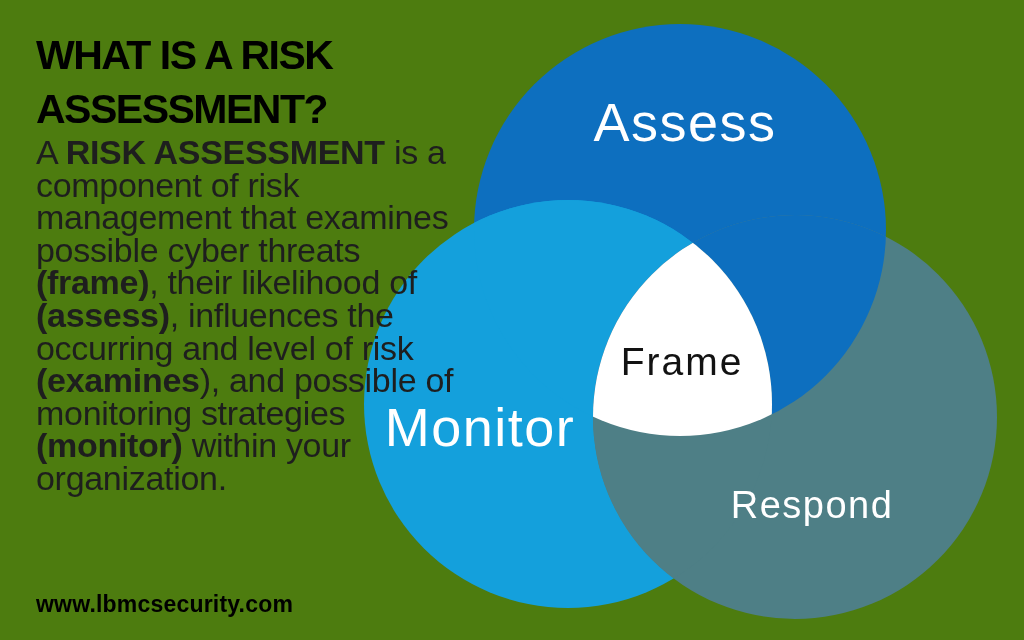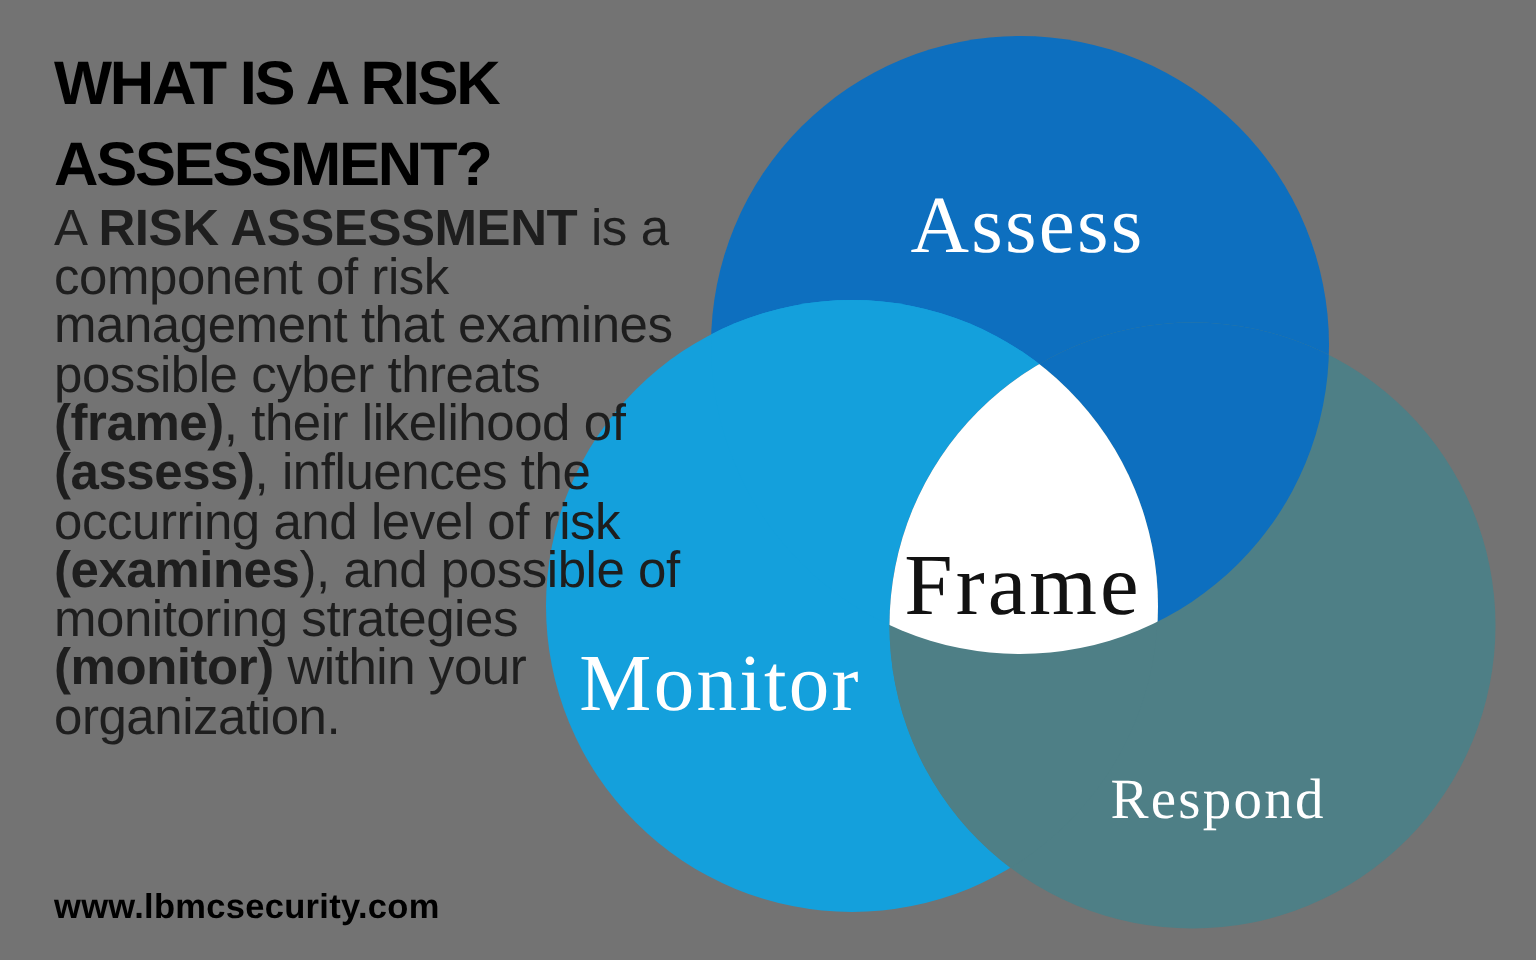--- a/index.html
+++ b/index.html
@@ -1,30 +1,30 @@
 <!DOCTYPE html>
 <html><head>
 <meta charset="utf-8">
 <style>
   html,body{margin:0;padding:0;background:#ffffff;}
-  .canvas{position:relative;width:1024px;height:640px;background:#737373;overflow:hidden;
+  .canvas{position:relative;width:1024px;height:640px;background:#4d7c0f;overflow:hidden;
           font-family:"Liberation Sans",sans-serif;}
   .venn-svg{position:absolute;left:0;top:0;z-index:0;}
   .left-panel{position:absolute;left:36px;top:28px;width:336px;z-index:2;}
   .title{font-weight:700;font-size:41px;line-height:54px;letter-spacing:-1.5px;color:#000000;
          font-family:"Liberation Sans",sans-serif;}
   .para{font-size:34px;line-height:32.6px;letter-spacing:-0.3px;color:#1e1e1e;
         font-family:"Liberation Sans",sans-serif;}
   .para-line{white-space:nowrap;}
   .para .b{font-weight:700;}
   .site{position:absolute;left:36px;top:591px;font-size:23px;font-weight:700;letter-spacing:0.2px;
         color:#000000;z-index:2;font-family:"Liberation Sans",sans-serif;}
   .vlabel{position:absolute;transform:translate(-50%,-50%);z-index:1;color:#ffffff;
           font-weight:400;letter-spacing:1.5px;white-space:nowrap;
-          font-family:Liberation Serif, serif;margin-top:28px;}
+          font-family:Liberation Sans, sans-serif;}
 </style>
 </head>
 <body>
 
 <div class="canvas">
 
   <svg class="venn-svg" width="1024" height="640" viewBox="0 0 1024 640">
     <defs>
       <clipPath id="clipA">
           <circle cx="680" cy="230" r="206"></circle>
@@ -78,15 +78,15 @@
         <div class="para-line"><span class="b">(monitor)</span><span> within your</span></div>
         <div class="para-line"><span>organization.</span></div>
       </div>
   </div>
 
   <div class="site">www.lbmcsecurity.com</div>
 
   <div class="vlabel" style="left: 685px; top: 122px; font-size: 54px; color: rgb(255, 255, 255);">Assess</div>
   <div class="vlabel" style="left: 480px; top: 427px; font-size: 54px; color: rgb(255, 255, 255);">Monitor</div>
   <div class="vlabel" style="left: 812px; top: 505px; font-size: 38px; color: rgb(255, 255, 255);">Respond</div>
-  <div class="vlabel" id="frame-label" style="left: 682px; top: 362px; font-size: 58px; letter-spacing: 2px; color: rgb(18, 18, 18);">Frame</div>
+  <div class="vlabel" id="frame-label" style="left: 682px; top: 362px; font-size: 39px; letter-spacing: 2px; color: rgb(18, 18, 18);">Frame</div>
 
 </div>
 
 </body></html>

